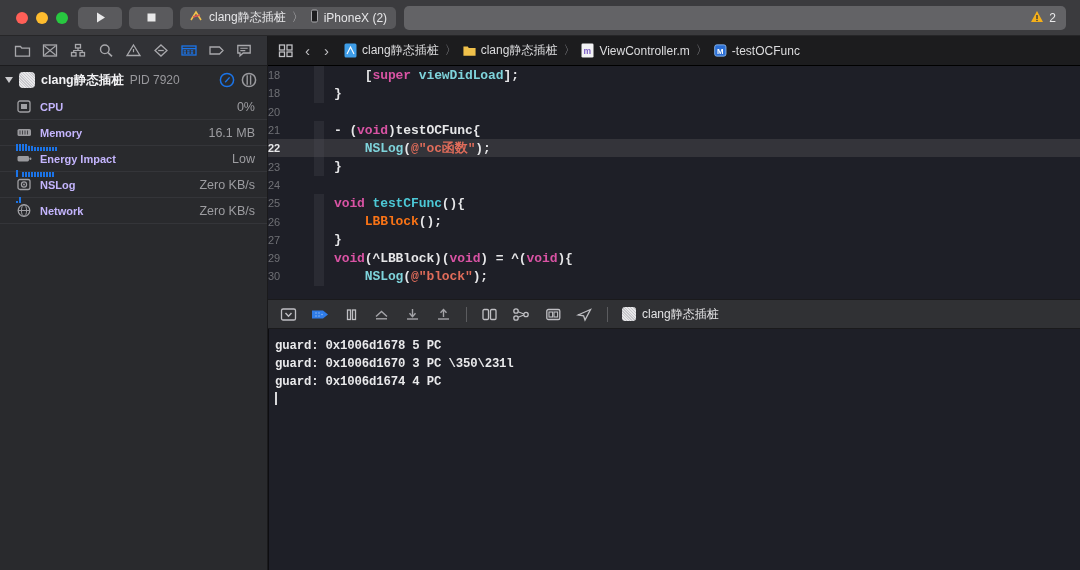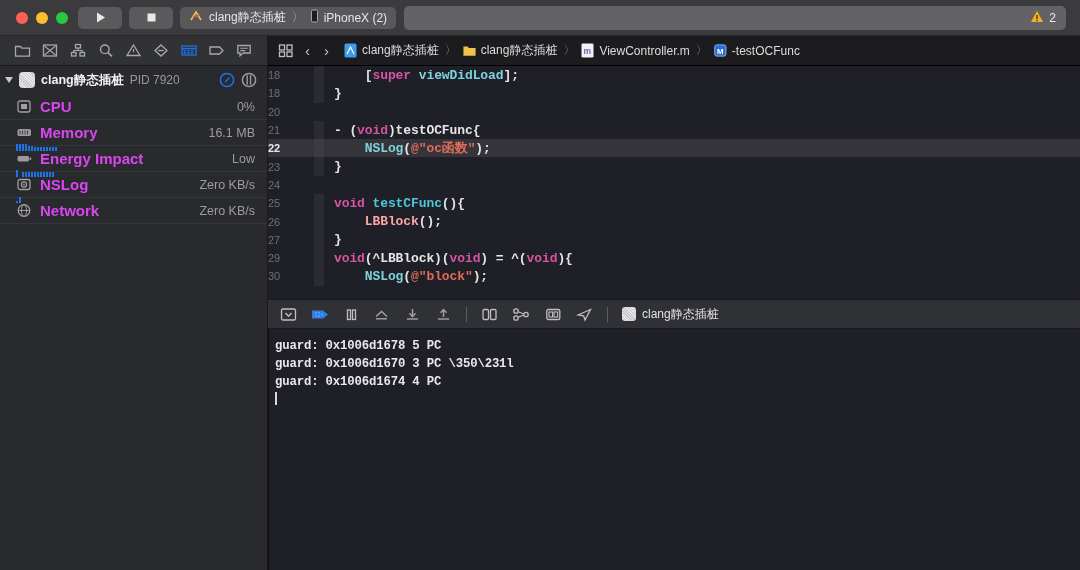--- a/index.html
+++ b/index.html
@@ -84,21 +84,21 @@
   .proc-spacer { flex: 1; }
   .gauge-ic { width: 16px; height: 16px; }
 
   .gauge-row {
     display: flex; align-items: center;
     padding: 3px 12px 3px 16px; height: 26px;
     border-bottom: 1px solid #343539;
     position: relative;
   }
   .gauge-row .g-ic { width: 17px; height: 15px; margin-right: 7px; flex: none; }
-  .g-label { color: #d946ef; font-size: 15px; font-weight: bold; }
+  .g-label { color: #c4b5fd; font-size: 11px; font-weight: bold; }
   .g-val { margin-left: auto; color: #9d9da1; font-size: 12.5px; }
   .spark { position: absolute; left: 16px; bottom: -6px; height: 8px; display: flex; align-items: flex-end; gap: 1px; }
   .spark i { display: block; width: 2px; background: #1b74e8; }
 
   
   .editor-col { flex: 1; display: flex; flex-direction: column; min-width: 0; background: #1e1f27; }
 
   .jumpbar {
     height: 30px; min-height: 30px;
     background: #1c1c1e;
@@ -130,21 +130,21 @@
   .fold.empty { background: transparent; }
   .ctext {
     padding-left: 10px; white-space: pre;
     font-family: "Liberation Mono", monospace;
     font-size: 13px; color: #e6e6e8; font-weight: bold;
     letter-spacing: -0.1px;
   }
   .kw   { color: #d953a4; }
   .type { color: #4cc8d6; }
   .fn   { color: #7fd4dc; }
-  .cfn  { color: #fca5a5; }
+  .cfn  { color: #f97316; }
   .str  { color: #e06c5a; }
   .plain{ color: #e6e6e8; }
 
   
   .debugbar {
     height: 30px; min-height: 30px;
     background: #303134;
     display: flex; align-items: center; gap: 14px;
     padding: 0 12px;
     border-top: 1px solid #1a1a1c;

